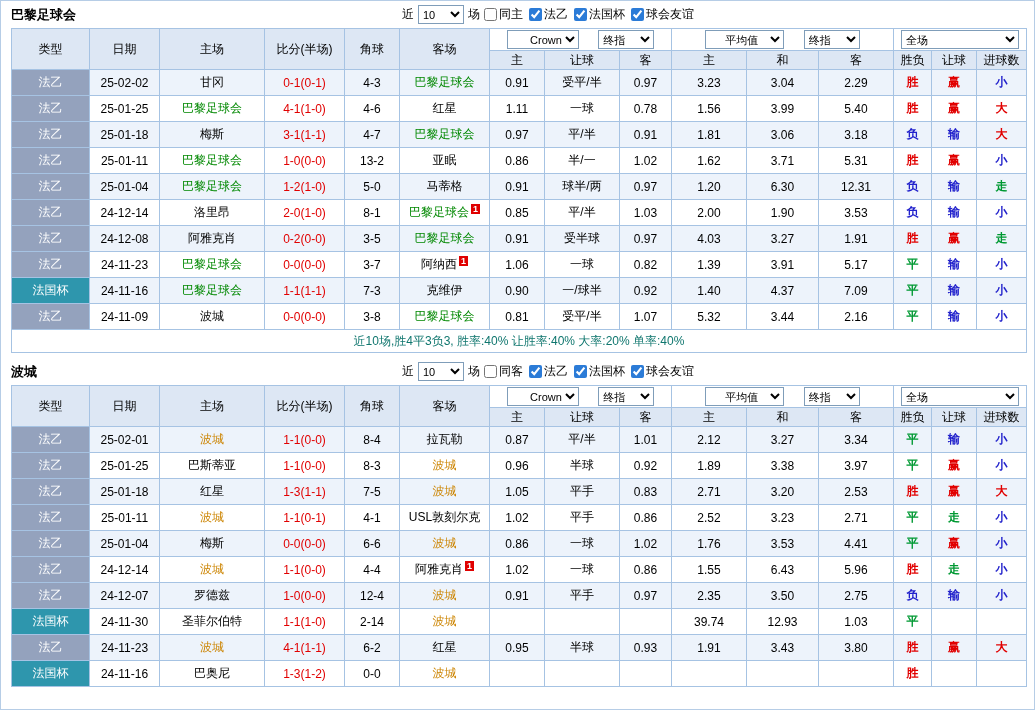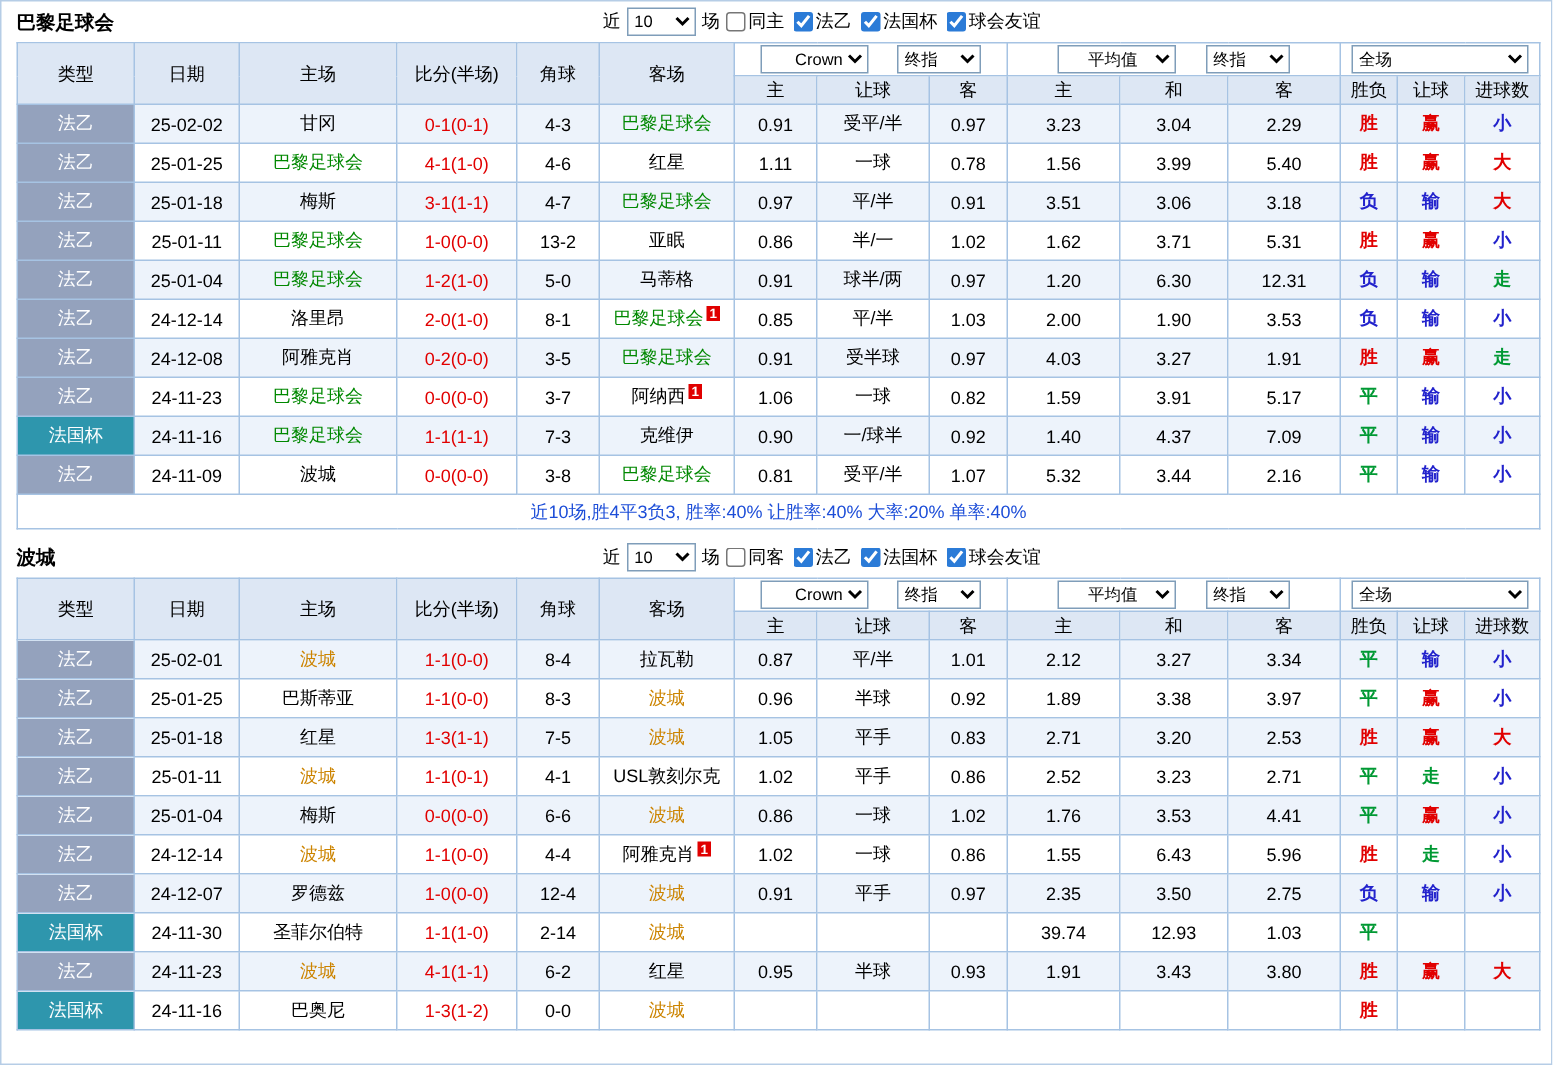--- a/index.html
+++ b/index.html
@@ -32,21 +32,21 @@
   
   table{border-collapse:collapse;table-layout:fixed;width:1015px;}
   th,td{border:1px solid #a6c3e3;text-align:center;padding:0 2px;overflow:hidden;white-space:nowrap;}
   thead th{background:#dde7f4;font-weight:normal;height:18px;font-size:12px;}
   thead th.selcell{background:#fff;height:21px;}
   tbody td{height:25px;background-clip:padding-box;}
   tbody tr:nth-child(odd) td{background-color:#edf3fb;}
   tbody tr:nth-child(even) td{background-color:#fff;}
   tbody td.type{color:#fff;}
   tbody td.score{color:#e10000;}
-  tfoot td{height:22px;color:#1d4ed8;background:#fff;text-align:center;}
+  tfoot td{height:22px;color:#0f766e;background:#fff;text-align:center;}
   sup.rc{display:inline-block;background:#e00000;color:#fff;font-size:9px;line-height:10px;min-width:7px;padding:0 1px;margin-left:2px;vertical-align:4px;font-weight:bold;}
 </style>
 </head>
 <body>
 
 <div class="page">
 
 
   <div class="content">
 
@@ -163,21 +163,21 @@
           <tr>
             <td class="type" style="background-color: rgb(148, 162, 189);">法乙</td>
             <td>25-01-18</td>
             <td><span>梅斯</span></td>
             <td class="score">3-1(1-1)</td>
             <td>4-7</td>
             <td><span style="color: rgb(0, 136, 0);">巴黎足球会</span></td>
             <td>0.97</td>
             <td>平/半</td>
             <td>0.91</td>
-            <td>3.51</td>
+            <td>1.81</td>
             <td>3.06</td>
             <td>3.18</td>
             <td style="color: rgb(34, 34, 204); font-weight: bold;">负</td>
             <td style="color: rgb(34, 34, 204); font-weight: bold;">输</td>
             <td style="color: rgb(225, 0, 0); font-weight: bold;">大</td>
           </tr>
           <tr>
             <td class="type" style="background-color: rgb(148, 162, 189);">法乙</td>
             <td>25-01-11</td>
             <td><span style="color: rgb(0, 136, 0);">巴黎足球会</span></td>
@@ -248,21 +248,21 @@
           <tr>
             <td class="type" style="background-color: rgb(148, 162, 189);">法乙</td>
             <td>24-11-23</td>
             <td><span style="color: rgb(0, 136, 0);">巴黎足球会</span></td>
             <td class="score">0-0(0-0)</td>
             <td>3-7</td>
             <td><span>阿纳西</span><sup class="rc">1</sup></td>
             <td>1.06</td>
             <td>一球</td>
             <td>0.82</td>
-            <td>1.59</td>
+            <td>1.39</td>
             <td>3.91</td>
             <td>5.17</td>
             <td style="color: rgb(0, 153, 51); font-weight: bold;">平</td>
             <td style="color: rgb(34, 34, 204); font-weight: bold;">输</td>
             <td style="color: rgb(34, 34, 204); font-weight: bold;">小</td>
           </tr>
           <tr>
             <td class="type" style="background-color: rgb(46, 150, 173);">法国杯</td>
             <td>24-11-16</td>
             <td><span style="color: rgb(0, 136, 0);">巴黎足球会</span></td>

